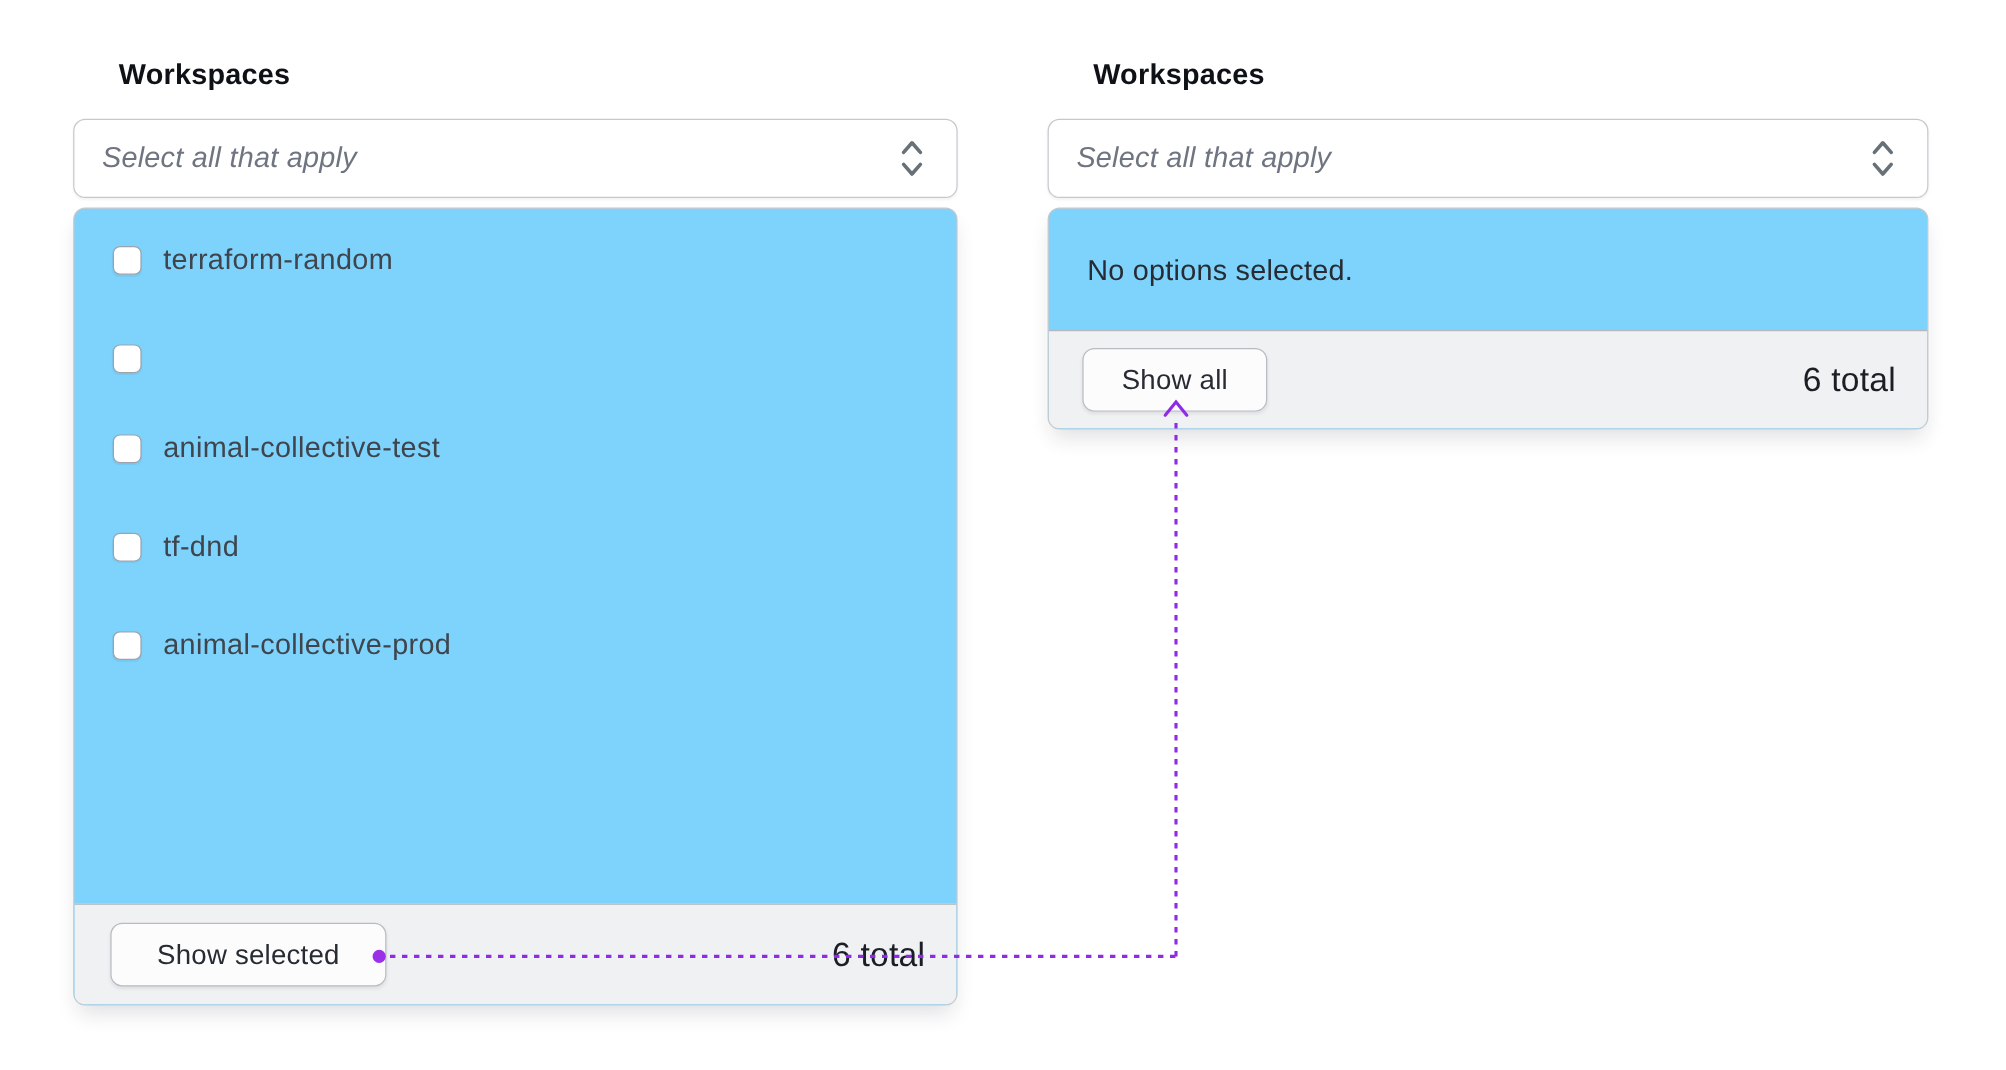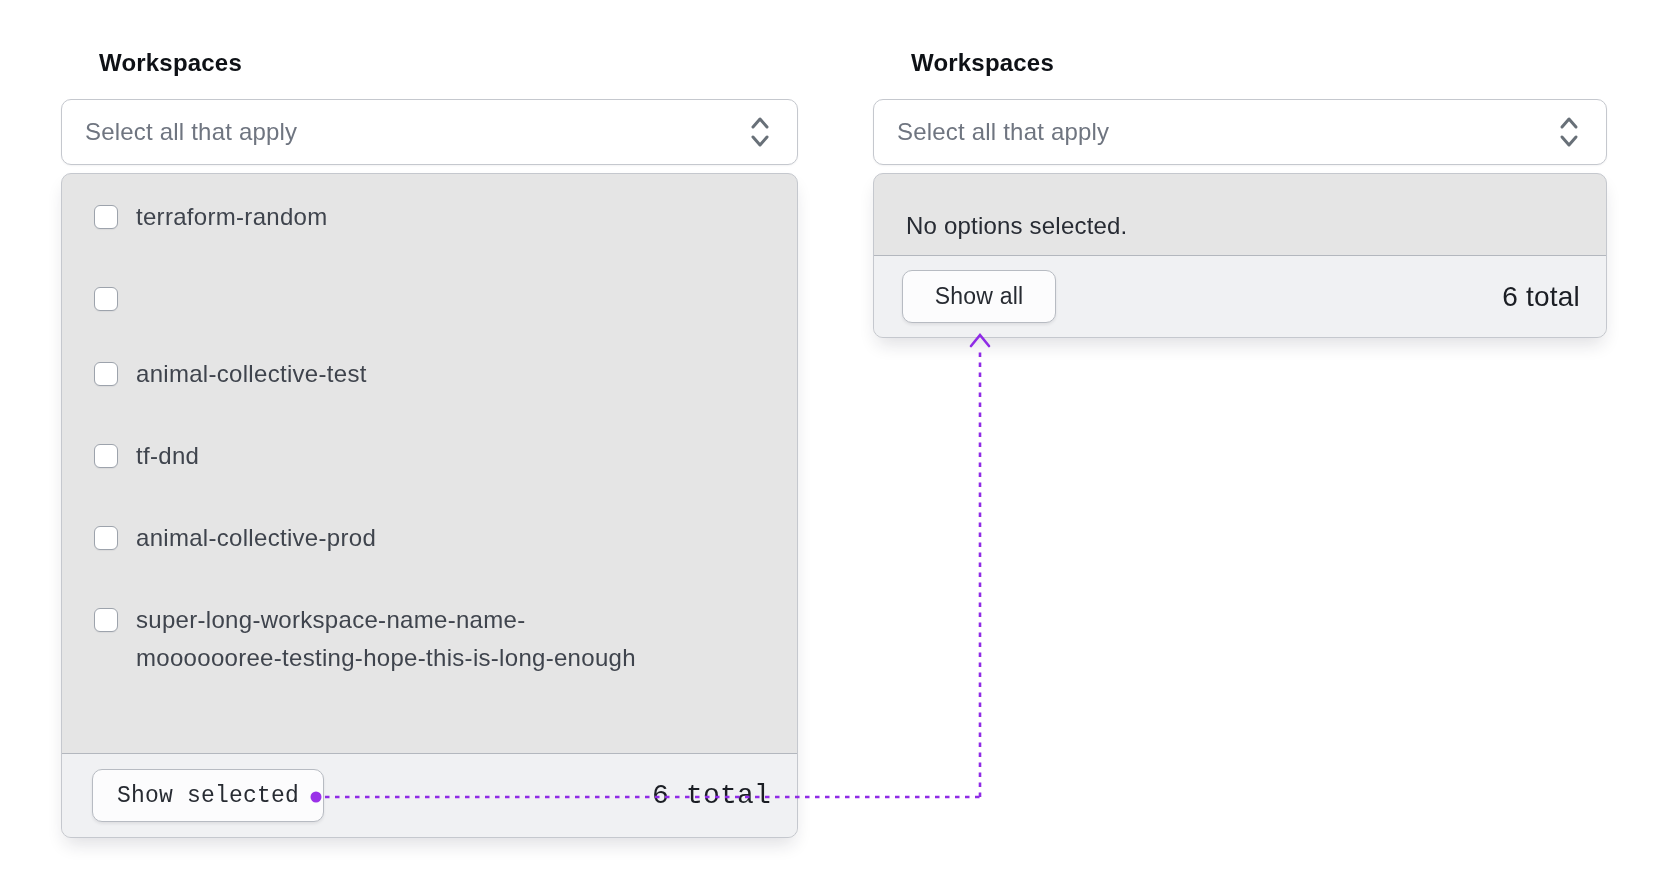--- a/index.html
+++ b/index.html
@@ -39,35 +39,36 @@
     justify-content: space-between;
     padding: 0 26px 0 23px;
     box-sizing: border-box;
     box-shadow: 0 1px 2px rgba(20,25,40,0.05);
     cursor: pointer;
   }
   .placeholder {
     font-size: 24px;
     color: #6f7580;
     letter-spacing: 0.2px;
+    font-style: italic;
   }
   .chevron-icon { display: flex; align-items: center; }
 
   .panel {
     margin-top: 8px;
     border: 1px solid #c5c8ce;
     border-radius: 10px;
-    background: #e5e5e5;
+    background: #7dd3fc;
     box-sizing: border-box;
     position: relative;
     overflow: hidden;
     box-shadow: 0 10px 18px -4px rgba(25,31,48,0.14);
   }
   #panel-left  { height: 665px; }
-  #panel-right { height: 165px; }
+  #panel-right { height: 185px; }
 
   .options-list {
     list-style: none;
     margin: 0;
     padding: 2px 24px 0 32px;
   }
   .option-row {
     display: flex;
     gap: 18px;
     padding: 22px 0;
@@ -103,21 +104,21 @@
   .panel-footer {
     position: absolute;
     left: 0; right: 0; bottom: 0;
     border-top: 1px solid #b3b7be;
     background: #f0f1f3;
     display: flex;
     align-items: center;
     justify-content: space-between;
     box-sizing: border-box;
   }
-  #panel-left  .panel-footer { height: 84px; padding: 0 26px 0 30px; font-family: Liberation Mono, monospace; }
+  #panel-left  .panel-footer { height: 84px; padding: 0 26px 0 30px; }
   #panel-right .panel-footer { height: 82px; padding: 0 26px 0 28px; }
 
   .footer-button {
     height: 53px;
     box-sizing: border-box;
     border: 1px solid #b7bbc2;
     border-radius: 10px;
     background: #fcfcfd;
     font-family: inherit;
     font-size: 23px;
@@ -179,24 +180,20 @@
         <span class="option-label">animal-collective-test</span>
       </li>
       <li class="option-row">
         <span class="checkbox"></span>
         <span class="option-label">tf-dnd</span>
       </li>
       <li class="option-row">
         <span class="checkbox"></span>
         <span class="option-label">animal-collective-prod</span>
       </li>
-      <li class="option-row">
-        <span class="checkbox"></span>
-        <span class="option-label">super-long-workspace-name-name-mooooooree-testing-hope-this-is-long-enough</span>
-      </li>
     </ul>
     <div class="panel-footer">
       <button class="footer-button" id="show-selected-btn">Show selected</button>
       <span class="total-label">6 total</span>
     </div>
   </div>
 </div>
 
 <div class="column" id="col-right">
   <div class="field-label">Workspaces</div>

